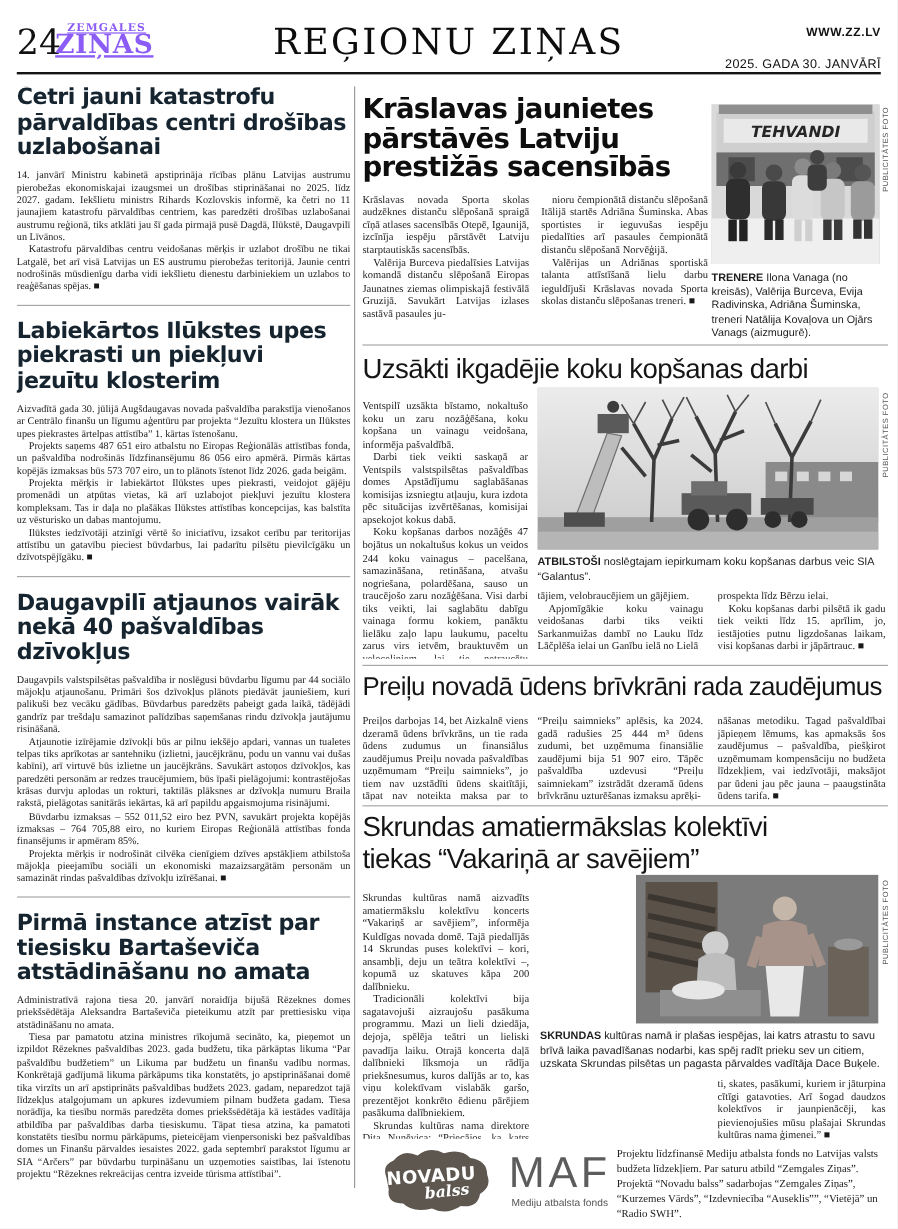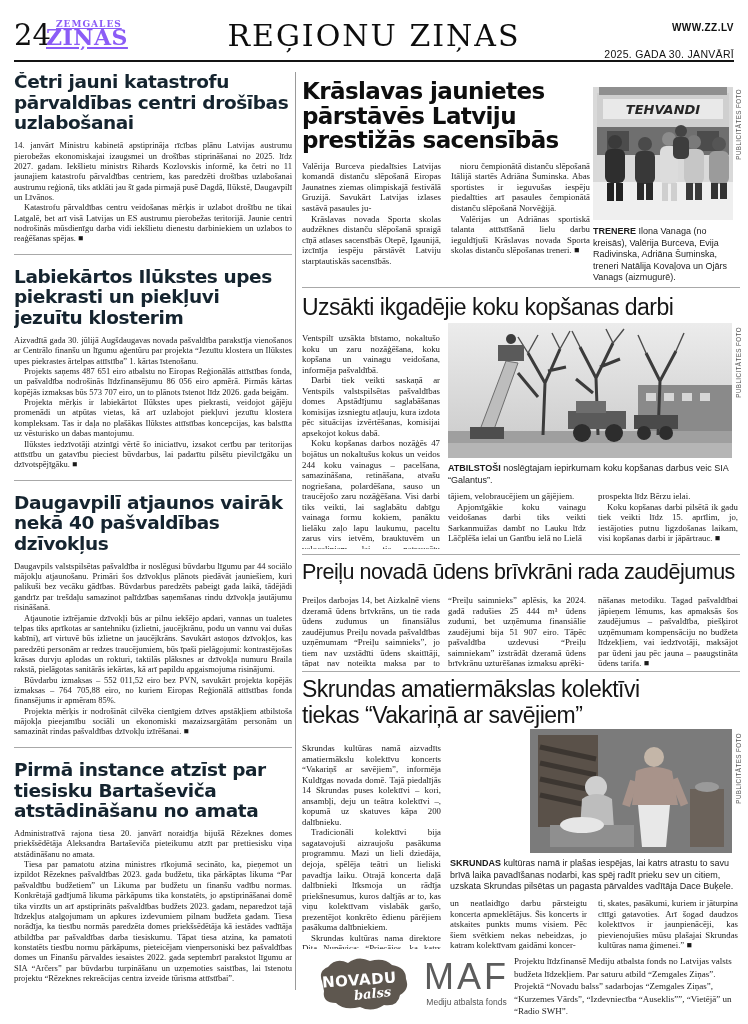--- a/index.html
+++ b/index.html
@@ -114,22 +114,22 @@
     </div>
   </div>
 
   <div class="vdiv"></div>
 
   <div class="center">
 
     <div class="sec" style="top:4px;width:438px;height:208px;">
       <h1 class="hdl-black" style="width:292px;">Krāslavas jaunietes pārstāvēs Latviju prestižās sacensībās</h1>
       <div class="cbody" style="margin-top:8px;width:288px;column-count:2;column-gap:10px;height:118px;overflow:hidden;">
+        <p>Krāslavas novada Sporta skolas audzēknes distanču slēpošanā spraigā cīņā atlases sacensībās Otepē, Igaunijā, izcīnīja iespēju pārstāvēt Latviju starptautiskās sacensībās.</p>
         <p>Valērija Burceva piedalīsies Latvijas komandā distanču slēpošanā Eiropas Jaunatnes ziemas olimpiskajā festivālā Gruzijā. Savukārt Latvijas izlases sastāvā pasaules ju-</p>
-        <p>Krāslavas novada Sporta skolas audzēknes distanču slēpošanā spraigā cīņā atlases sacensībās Otepē, Igaunijā, izcīnīja iespēju pārstāvēt Latviju starptautiskās sacensībās.</p>
         <p>nioru čempionātā distanču slēpošanā Itālijā startēs Adriāna Šuminska. Abas sportistes ir ieguvušas iespēju piedalīties arī pasaules čempionātā distanču slēpošanā Norvēģijā.</p>
         <p>Valērijas un Adriānas sportiskā talanta attīstīšanā lielu darbu ieguldījuši Krāslavas novada Sporta skolas distanču slēpošanas treneri. ■</p>
       </div>
 
       <svg class="photo" style="position:absolute;left:291px;top:8px;" width="140" height="133" viewBox="0 0 140 133">
         <rect x="0" y="0" width="140" height="133" fill="#d9d9d9"></rect>
         <rect x="4" y="6" width="132" height="34" fill="#cfcfcf"></rect>
         <rect x="6" y="0" width="128" height="8" fill="#8f8f8f"></rect>
         <rect x="10" y="12" width="120" height="20" fill="#e9e9e9"></rect>
         <text x="70" y="27" text-anchor="middle" font-family="DejaVu Sans, sans-serif" font-weight="bold" font-style="italic" font-size="13" fill="#262626">TEHVANDI</text>
@@ -284,23 +284,20 @@
 
         <g>
           <rect x="20" y="96" width="84" height="22" fill="#8f8f8f"></rect>
           <ellipse cx="52" cy="96" rx="22" ry="8" fill="#e6e6e6"></ellipse>
           <rect x="160" y="60" width="34" height="58" fill="#6b625a"></rect>
           <ellipse cx="177" cy="58" rx="12" ry="5" fill="#9a9a9a"></ellipse>
         </g>
       </svg>
       <div class="credit" style="left:433px;top:56px;">PUBLICITĀTES FOTO</div>
       <div class="cap" style="position:absolute;left:148px;top:181px;width:288px;"><b>SKRUNDAS</b><span> kultūras namā ir plašas iespējas, lai katrs atrastu to savu brīvā laika pavadīšanas nodarbi, kas spēj radīt prieku sev un citiem, uzskata Skrundas pilsētas un pagasta pārvaldes vadītāja Dace Buķele.</span></div>
-      <div class="cbody" style="position:absolute;left:148px;top:221px;width:137px;height:52px;overflow:hidden;font-size:8.6px;">
-        <p>un neatlaidīgo darbu pārsteigtu koncerta apmeklētājus. Šis koncerts ir atskaites punkts mums visiem. Pēc šiem svētkiem nekas nebeidzas, jo katram kolektīvam gaidāmi koncer-</p>
-      </div>
       <div class="cbody" style="position:absolute;left:296px;top:221px;width:140px;height:52px;overflow:hidden;font-size:8.6px;">
         <p>ti, skates, pasākumi, kuriem ir jāturpina cītīgi gatavoties. Arī šogad daudzos kolektīvos ir jaunpienācēji, kas pievienojušies mūsu plašajai Skrundas kultūras nama ģimenei.” ■</p>
       </div>
     </div>
 
     <div class="sec" style="top:878px;width:438px;height:70px;">
       <div class="novadu" style="position:absolute;left:12px;top:0;">
         <svg width="96" height="62" viewBox="0 0 96 62">
           <path d="M8 28 Q4 18 14 14 Q22 4 34 10 Q44 2 56 8 Q70 4 78 12 Q92 14 92 26 Q96 36 86 42 Q84 54 70 52 Q58 60 46 54 Q30 58 22 50 Q8 50 10 38 Z" fill="#5e574f"></path>
         </svg>

